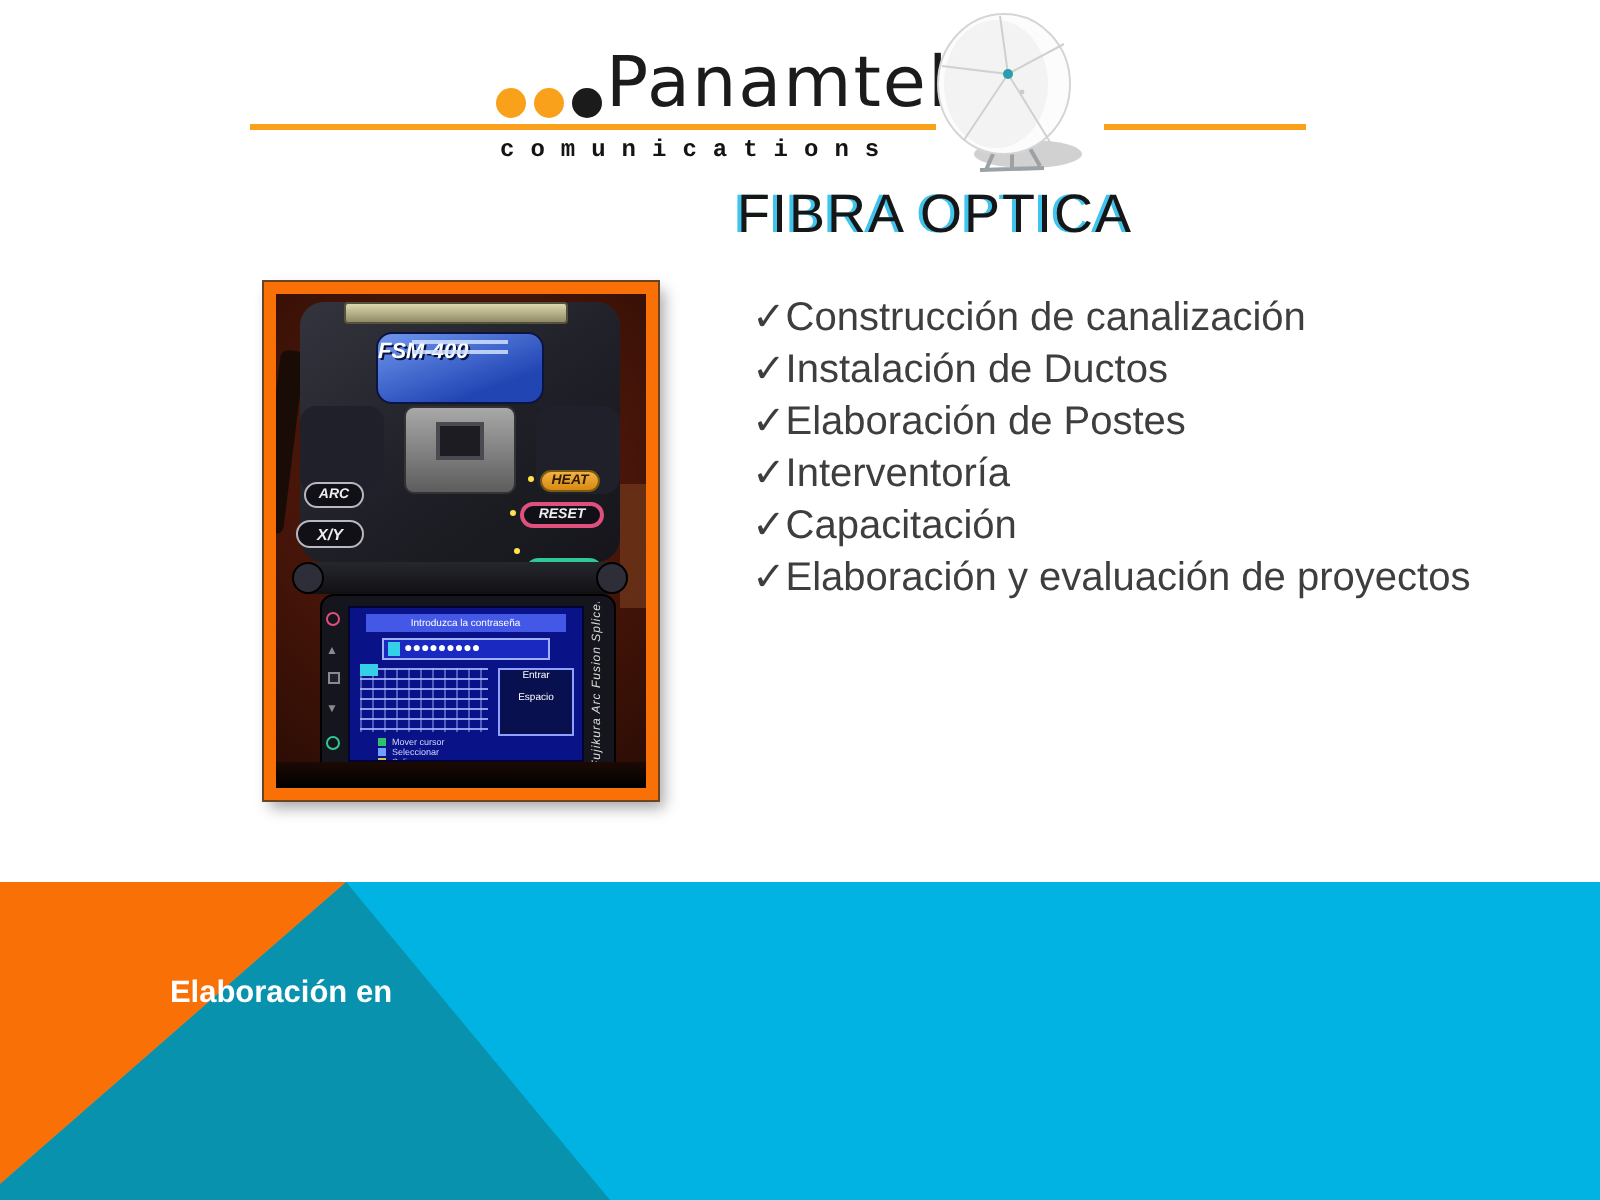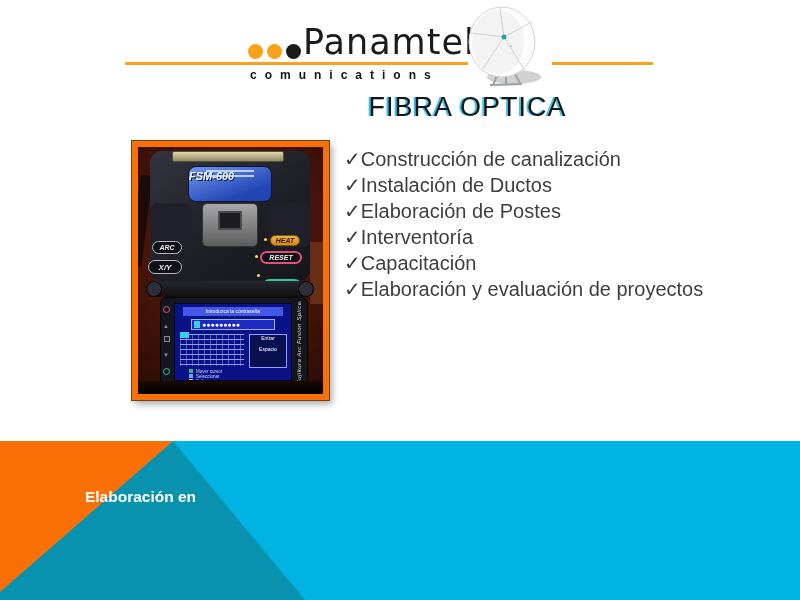--- a/index.html
+++ b/index.html
@@ -19,31 +19,31 @@
   .rule{position:absolute;top:62px;height:3px;background:var(--logo-orange);}
   .rule-left{left:125px;width:343px;}
   .rule-right{left:552px;width:101px;}
   .logo-dot{position:absolute;top:44px;width:15px;height:15px;border-radius:50%;}
   .dot1{left:248px;background:var(--logo-orange);}
   .dot2{left:267px;background:var(--logo-orange);}
   .dot3{left:286px;background:#1b1b1b;}
   .brand-name{position:absolute;left:303px;top:22px;width:170px;font-size:35px;
     font-weight:400;color:#1b1b1b;letter-spacing:1px;font-family:"DejaVu Sans",sans-serif;}
   .brand-sub{position:absolute;left:250px;top:68px;width:220px;font-size:12px;font-weight:bold;
-    color:#141414;letter-spacing:8px;white-space:nowrap;}
+    color:#141414;letter-spacing:8px;white-space:nowrap;font-family:Liberation Mono, monospace;}
   .dish{position:absolute;left:462px;top:5px;width:90px;height:84px;}
 
   
   .page-title{position:absolute;left:330px;top:92px;width:275px;text-align:center;
     font-size:27px;font-weight:400;letter-spacing:1px;color:#161616;
     text-shadow:-2px 0 0 var(--title-fringe);}
 
   
   .services{position:absolute;left:344px;top:146px;width:420px;list-style:none;}
-  .services li{font-size:20px;line-height:26px;color:var(--text-dark);}
+  .services li{font-size:20px;line-height:26px;color:var(--text-dark);margin-left:32px;}
   .check{color:var(--text-dark);}
 
   
   .photo-frame{position:absolute;left:132px;top:141px;width:197px;height:259px;
     border:6px solid var(--accent-orange);
     box-shadow:0 0 0 1px #6b4423, 3px 4px 7px rgba(0,0,0,.35);
     background:radial-gradient(circle at 50% 38%, #5c1d0a 0%, #471509 48%, #2a0c04 100%);}
   .ph{position:relative;width:100%;height:100%;overflow:hidden;}
   .ph div{position:absolute;}
   .ph-floor{left:0;bottom:0;width:100%;height:13px;background:linear-gradient(#1c0a03,#000);}
@@ -141,21 +141,21 @@
 
   <h1 class="page-title">FIBRA OPTICA</h1>
 
   <div class="photo-frame">
     <div class="ph">
       <div class="d-strap"></div>
       <div class="d-rust"></div>
       <div class="d-body"></div>
       <div class="d-topbar"></div>
       <div class="d-label">
-        <div class="d-model">FSM-600</div>
+        <div class="d-model">FSM-400</div>
         <i></i>
           <i></i>
       </div>
       <div class="d-shL"></div>
       <div class="d-shR"></div>
       <div class="d-clamp"></div>
       <div class="d-slot"></div>
       <div class="d-btn d-arc">ARC</div>
       <div class="d-btn d-xy">X/Y</div>
       <div class="d-btn d-heat">HEAT</div>

